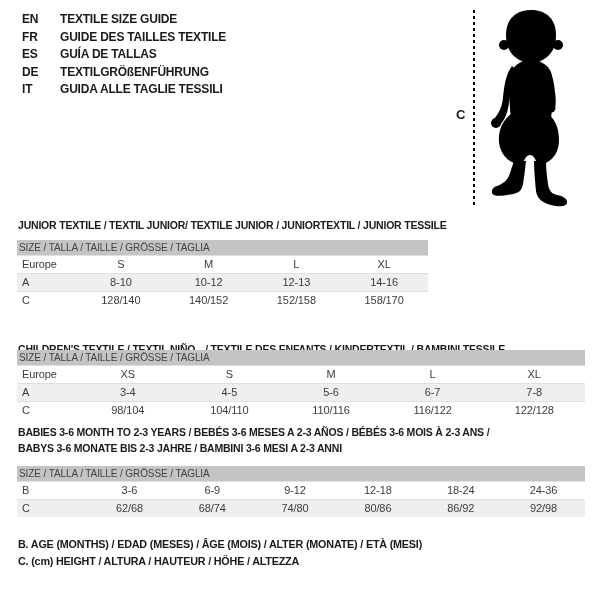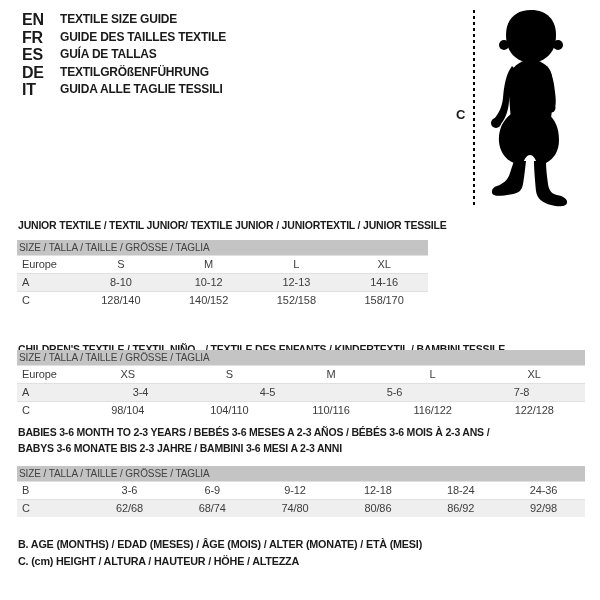--- a/index.html
+++ b/index.html
@@ -3,21 +3,21 @@
 <meta charset="utf-8">
 <style>
   html,body{margin:0;padding:0;background:#fff;}
   .canvas{
     position:relative;width:600px;height:600px;background:#fff;overflow:hidden;
     font-family:"Liberation Sans","DejaVu Sans",sans-serif;color:#1a1a1a;
   }
   
   .lang-block{position:absolute;left:22px;top:11px;}
   .lang-row{display:flex;height:17.5px;line-height:17.5px;}
-  .lang-code{width:38px;font-weight:bold;font-size:16px;letter-spacing:-0.2px;}
+  .lang-code{width:38px;font-weight:bold;font-size:12px;letter-spacing:-0.2px;}
   .lang-label{font-weight:bold;font-size:12px;letter-spacing:-0.2px;white-space:nowrap;}
   
   .dash-line{position:absolute;left:473px;top:10px;width:2px;height:197px;
     background:repeating-linear-gradient(to bottom,#000 0px,#000 3px,transparent 3px,transparent 6px);}
   .measure-label{position:absolute;left:456px;top:107px;font-weight:bold;font-size:13px;}
   .baby{position:absolute;left:478px;top:8px;width:95px;height:200px;}
   
   .tbl-title{position:absolute;left:18px;font-weight:bold;font-size:10.5px;
     letter-spacing:-0.2px;white-space:nowrap;color:#1a1a1a;line-height:16px;}
   .tbl-title sub{font-size:7.5px;vertical-align:-2px;}
@@ -119,20 +119,21 @@
       <span class="cv">S</span>
       <span class="cv">M</span>
       <span class="cv">L</span>
       <span class="cv">XL</span>
     </div>
     <div class="trow alt">
       <span class="cl">A</span>
       <span class="cv">3-4</span>
       <span class="cv">4-5</span>
       <span class="cv">5-6</span>
+      <span class="cv">6-7</span>
       <span class="cv">7-8</span>
     </div>
     <div class="trow">
       <span class="cl">C</span>
       <span class="cv">98/104</span>
       <span class="cv">104/110</span>
       <span class="cv">110/116</span>
       <span class="cv">116/122</span>
       <span class="cv">122/128</span>
     </div>

